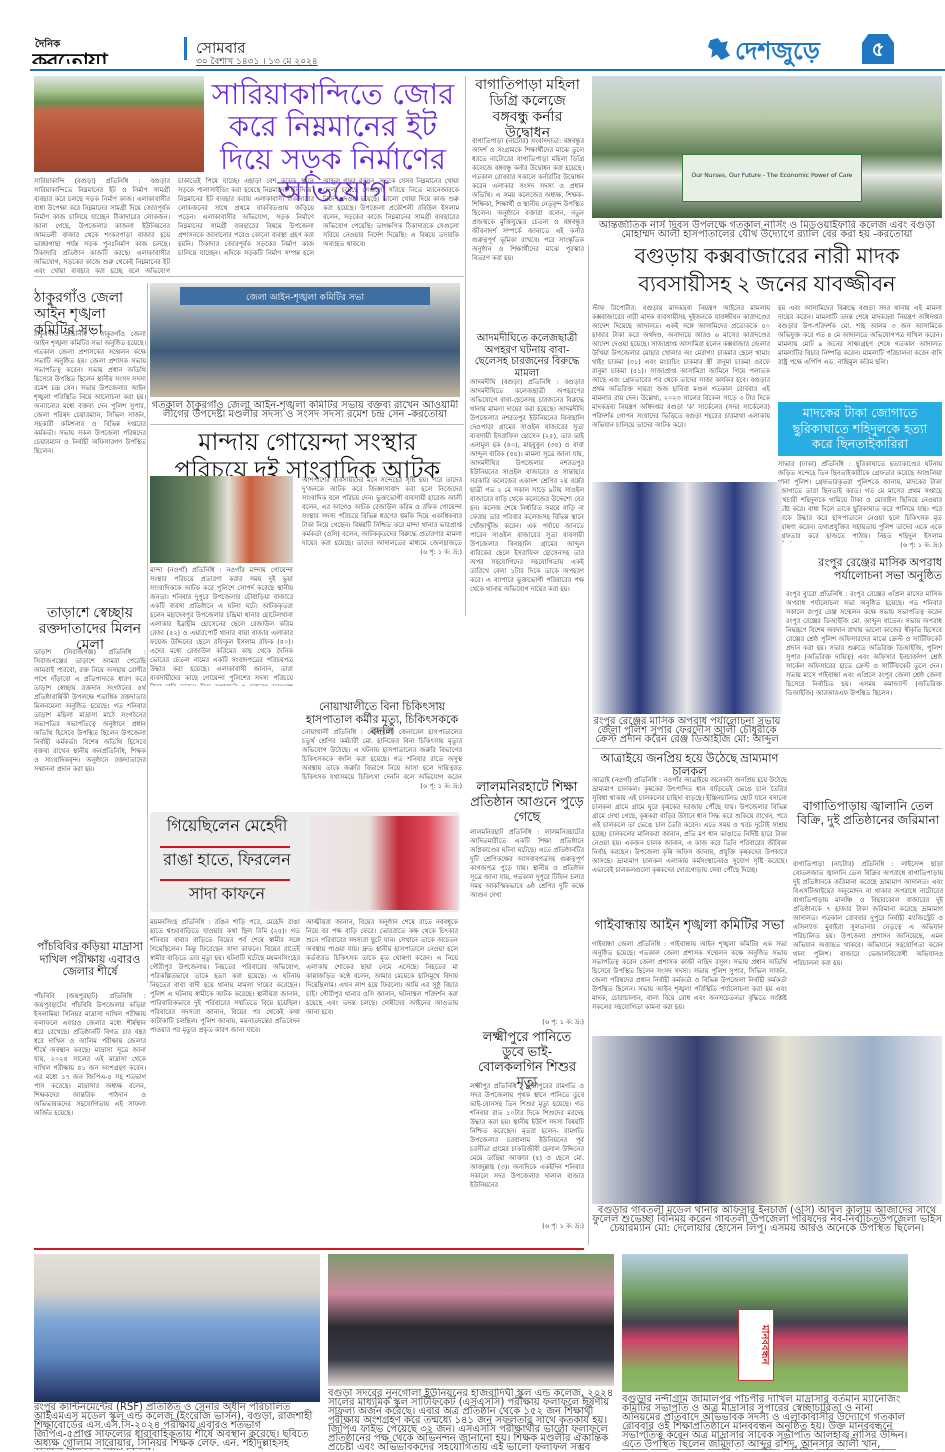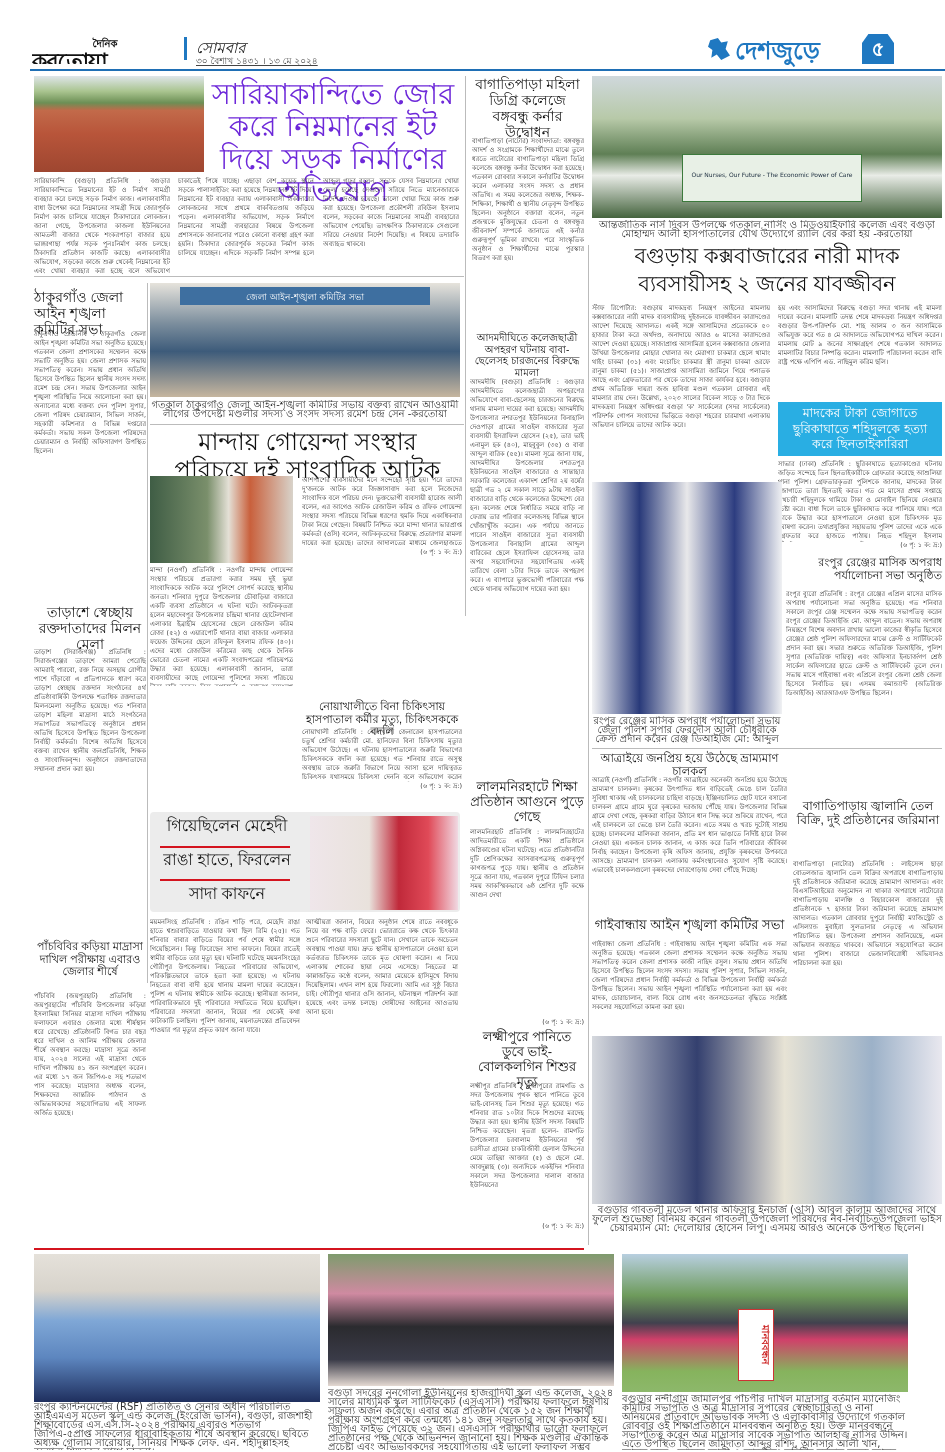--- a/index.html
+++ b/index.html
@@ -8,21 +8,21 @@
   .abs { position: absolute; }
   .body-text { font-size: 6.5px; line-height: 9px; color: #333; text-align: justify; overflow: hidden; }
   .rule { position: absolute; background: #1f6fb5; }
   .thin { position: absolute; background: #bbb; }
   .photo { position: absolute; overflow: hidden; }
   .caption { position: absolute; font-size: 10px; line-height: 9px; color: #333; text-align: center; overflow: hidden; }
   .hl-red { color: #6d28d9; font-family: "DejaVu Sans", sans-serif; font-weight: normal; text-align: center; line-height: 1.12; }
   .hl-black { color: #111; font-family: Liberation Sans, sans-serif; text-align: center; line-height: 1.15; }
 
   
-  .logo-small { font-size: 10px; font-weight: bold; text-align: center; color: #111; }
+  .logo-small { font-size: 10px; font-weight: bold; text-align: left; color: #111; }
   .logo-big { font-size: 22px; font-weight: bold; letter-spacing: -1px; color: #111; }
   .day { font-size: 15px; color: #222; }
   .date { font-size: 9px; color: #444; }
   .desh { font-size: 24px; font-weight: bold; color: #1f78c1; }
   .page-no { width: 32px; height: 30px; background: #1f78c1; color: #fff; font-size: 20px; font-weight: bold; text-align: center; line-height: 30px; clip-path: polygon(20% 0,80% 0,100% 30%,100% 100%,0 100%,0 30%); }
 
   
   .ph-road { background: linear-gradient(180deg,#dfe6ea 0%,#a9c48f 16%,#6c8f55 28%,#c26a4a 36%,#b8553a 60%,#9e4630 100%); }
   .ph-rally { background: linear-gradient(180deg,#cfd8dc 0%,#b7c9a8 30%,#5f7f55 55%,#e9ece7 70%,#44633d 100%); }
   .ph-meeting { background: linear-gradient(180deg,#e6e3dc 0%,#7d8f9e 35%,#3d5b7a 60%,#c6b69f 100%); }
@@ -39,21 +39,21 @@
   .red-underline { position: absolute; height: 2px; background: #d4141f; }
   .banner-sign { position: absolute; background: #fff; border: 1px solid #c33; color: #c22; font-size: 10px; font-weight: bold; writing-mode: vertical-rl; text-align: center; }
 </style>
 </head>
 <body>
 
 <div class="abs" style="left:0;top:0;width:945px;height:60px;">
   <div class="abs logo-small" style="left:35px;top:36px;width:140px;">দৈনিক</div>
   <div class="abs logo-big" style="left:32px;top:44px;width:145px;height:20px;overflow:hidden;">করতোয়া</div>
   <div class="abs" style="left:184px;top:37px;width:3px;height:23px;background:#1f78c1;"></div>
-  <div class="abs day" style="left:196px;top:36px;font-style:italic;">সোমবার</div>
+  <div class="abs day" style="left:196px;top:36px;">সোমবার</div>
   <div class="abs date" style="left:196px;top:54px;text-decoration:underline;">৩০ বৈশাখ ১৪৩১ । ১৩ মে ২০২৪</div>
   <div class="abs" style="left:708px;top:38px;width:22px;height:22px;background:#1f78c1;clip-path:polygon(10% 10%,45% 0,60% 20%,90% 15%,80% 50%,100% 80%,60% 100%,40% 75%,15% 90%,20% 55%,0 40%);"></div>
   <div class="abs desh" style="left:735px;top:32px;">দেশজুড়ে</div>
   <div class="abs page-no" style="left:862px;top:34px;">৫</div>
 </div>
 <div class="rule" style="left:30px;top:69px;width:915px;height:2px;"></div>
 
 <div class="photo ph-road" style="left:34px;top:76px;width:170px;height:96px;"></div>
 <div class="abs hl-red" style="left:208px;top:78px;width:250px;font-size:29px;">সারিয়াকান্দিতে জোর করে নিম্নমানের ইট দিয়ে সড়ক নির্মাণের অভিযোগ</div>
 <div class="abs body-text" style="left:34px;top:177px;width:136px;height:98px;">সারিয়াকান্দি (বগুড়া) প্রতিনিধি : বগুড়ার সারিয়াকান্দিতে নিম্নমানের ইট ও নির্মাণ সামগ্রী ব্যবহার করে চলছে সড়ক নির্মাণ কাজ। এলাকাবাসীর বাধা উপেক্ষা করে নিম্নমানের সামগ্রী দিয়ে জোরপূর্বক নির্মাণ কাজ চালিয়ে যাচ্ছেন ঠিকাদারের লোকজন। জানা গেছে, উপজেলার কাজলা ইউনিয়নের আমতলী বাজার থেকে শংকরপাড়া বাজার হয়ে ভাঙ্গরগাছা পর্যন্ত সড়ক পুনঃনির্মাণ কাজ চলছে। ঠিকাদারি প্রতিষ্ঠান কাজটি করছে। এলাকাবাসীর অভিযোগ, সড়কের কাজে শুরু থেকেই নিম্নমানের ইট এবং খোয়া ব্যবহার করা হচ্ছে বলে অভিযোগ এলাকাবাসীর। সরেজমিনে গিয়ে দেখা যায়, সড়কটির নির্মাণ কাজে পোড়ামাটির মতো নিম্নমানের ইটের খোয়া ব্যবহার করা হয়েছে। সেই খোয়াগুলো খোড়ার</div>

